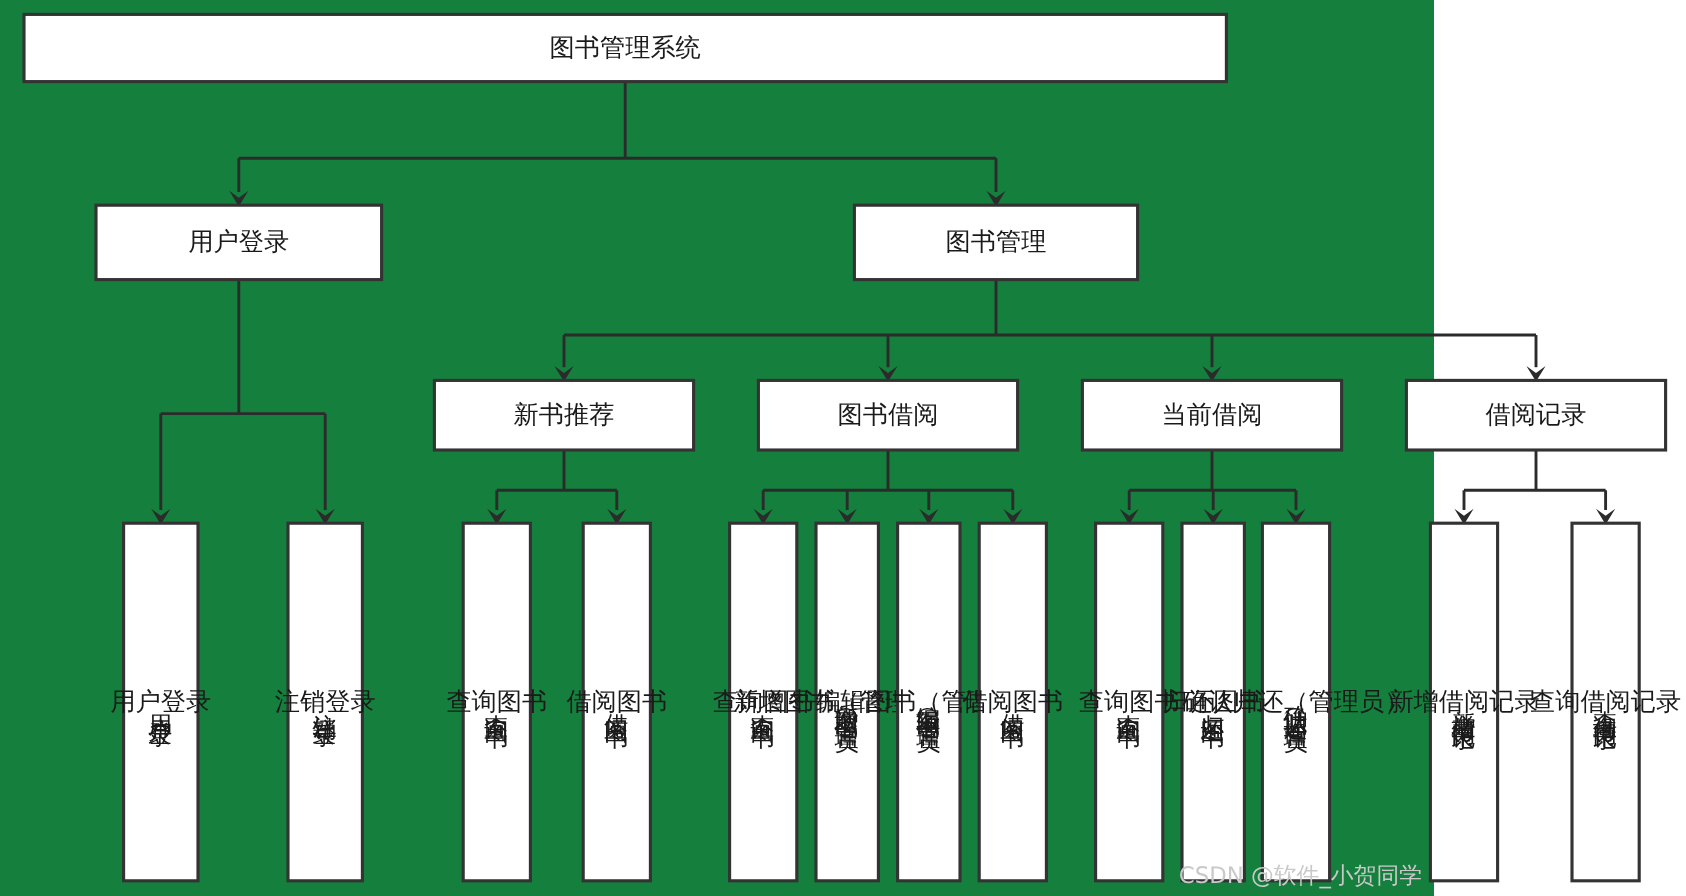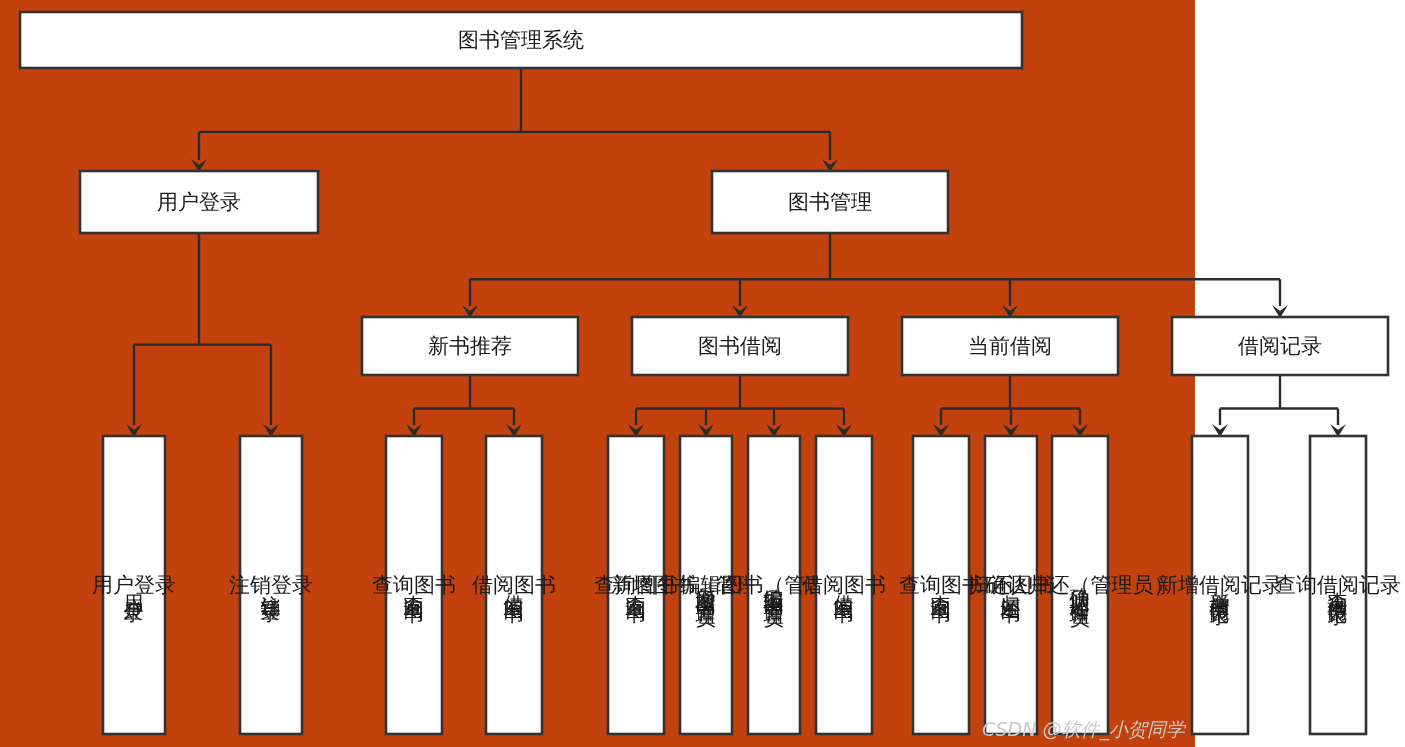--- a/index.html
+++ b/index.html
@@ -10,21 +10,21 @@
   body {
     width: 1405px;
     height: 747px;
     font-family: "DejaVu Sans", "Liberation Sans", sans-serif;
     overflow: hidden;
   }
   #diagram-root {
     position: relative;
     width: 1195px;
     height: 747px;
-    background: #c2410c;
+    background: #15803d;
   }
   svg#flow-svg {
     position: absolute;
     left: 0;
     top: 0;
     width: 1405px;
     height: 747px;
   }
   .node-box {
     fill: #ffffff;
@@ -67,21 +67,20 @@
   }
   .watermark {
     position: absolute;
     right: 10px;
     bottom: 4px;
     font-family: "DejaVu Sans", "Liberation Sans", sans-serif;
     font-size: 19px;
     color: #c9c9c9;
     white-space: nowrap;
     pointer-events: none;
-    font-style: italic;
   }
 </style>
 </head>
 <body>
 
 <div id="diagram-root">
   <svg id="flow-svg" viewBox="0 0 1405 747">
     <g id="links-layer">
         <g>
           <path d="M521,68 L521,131.86" class="link-line"></path>

